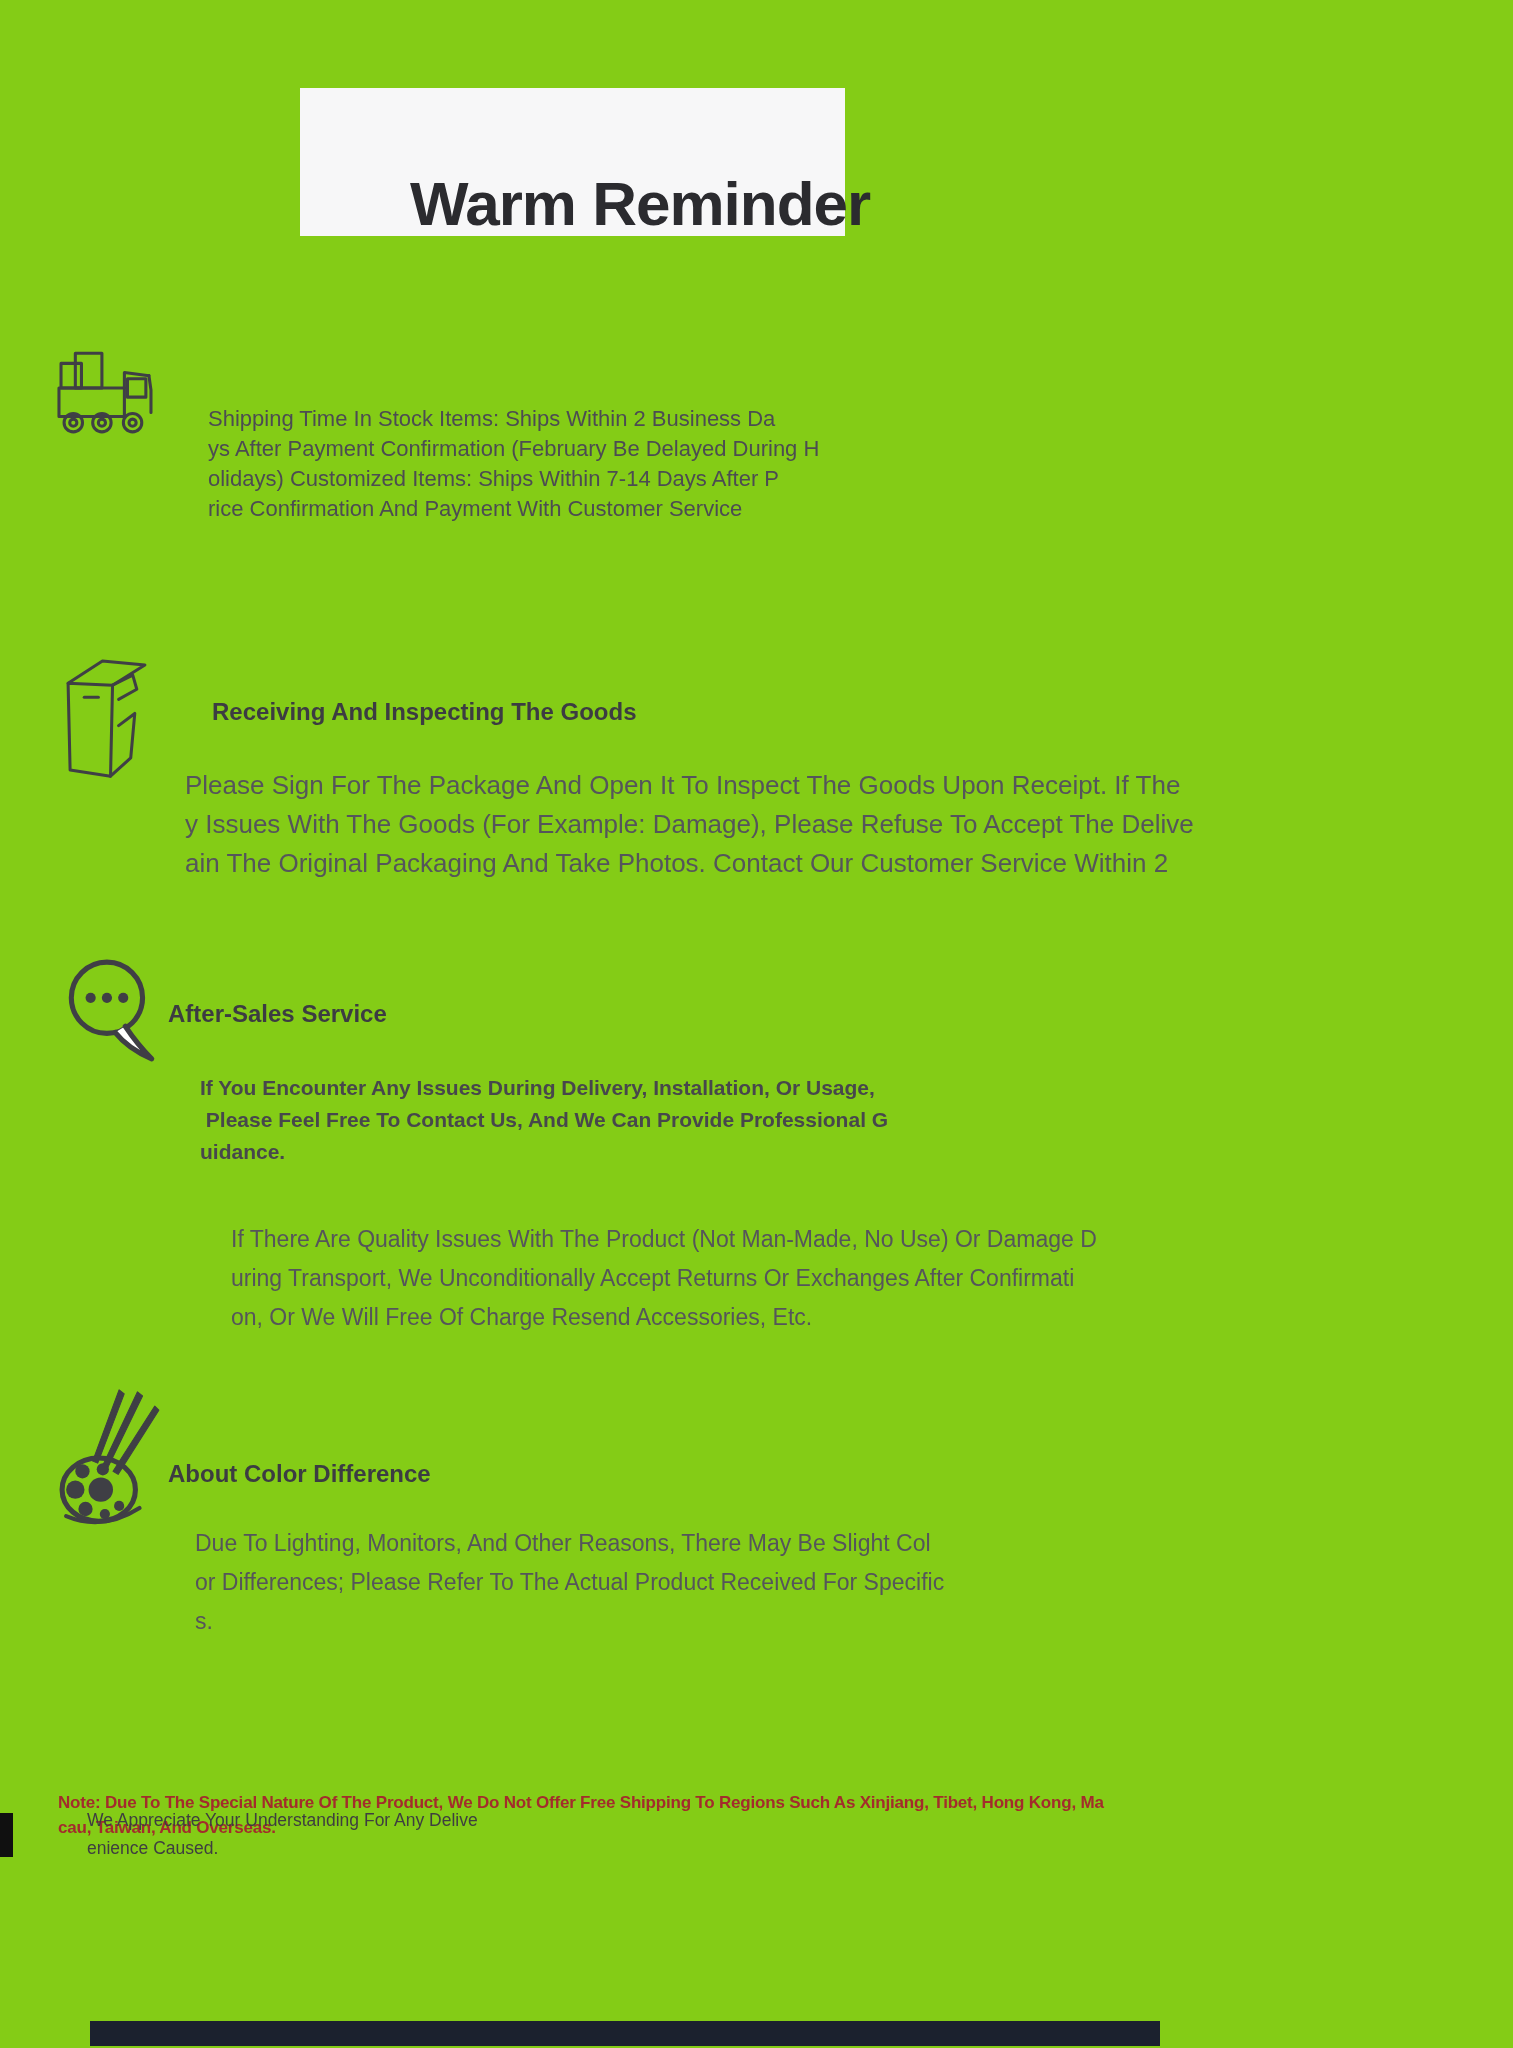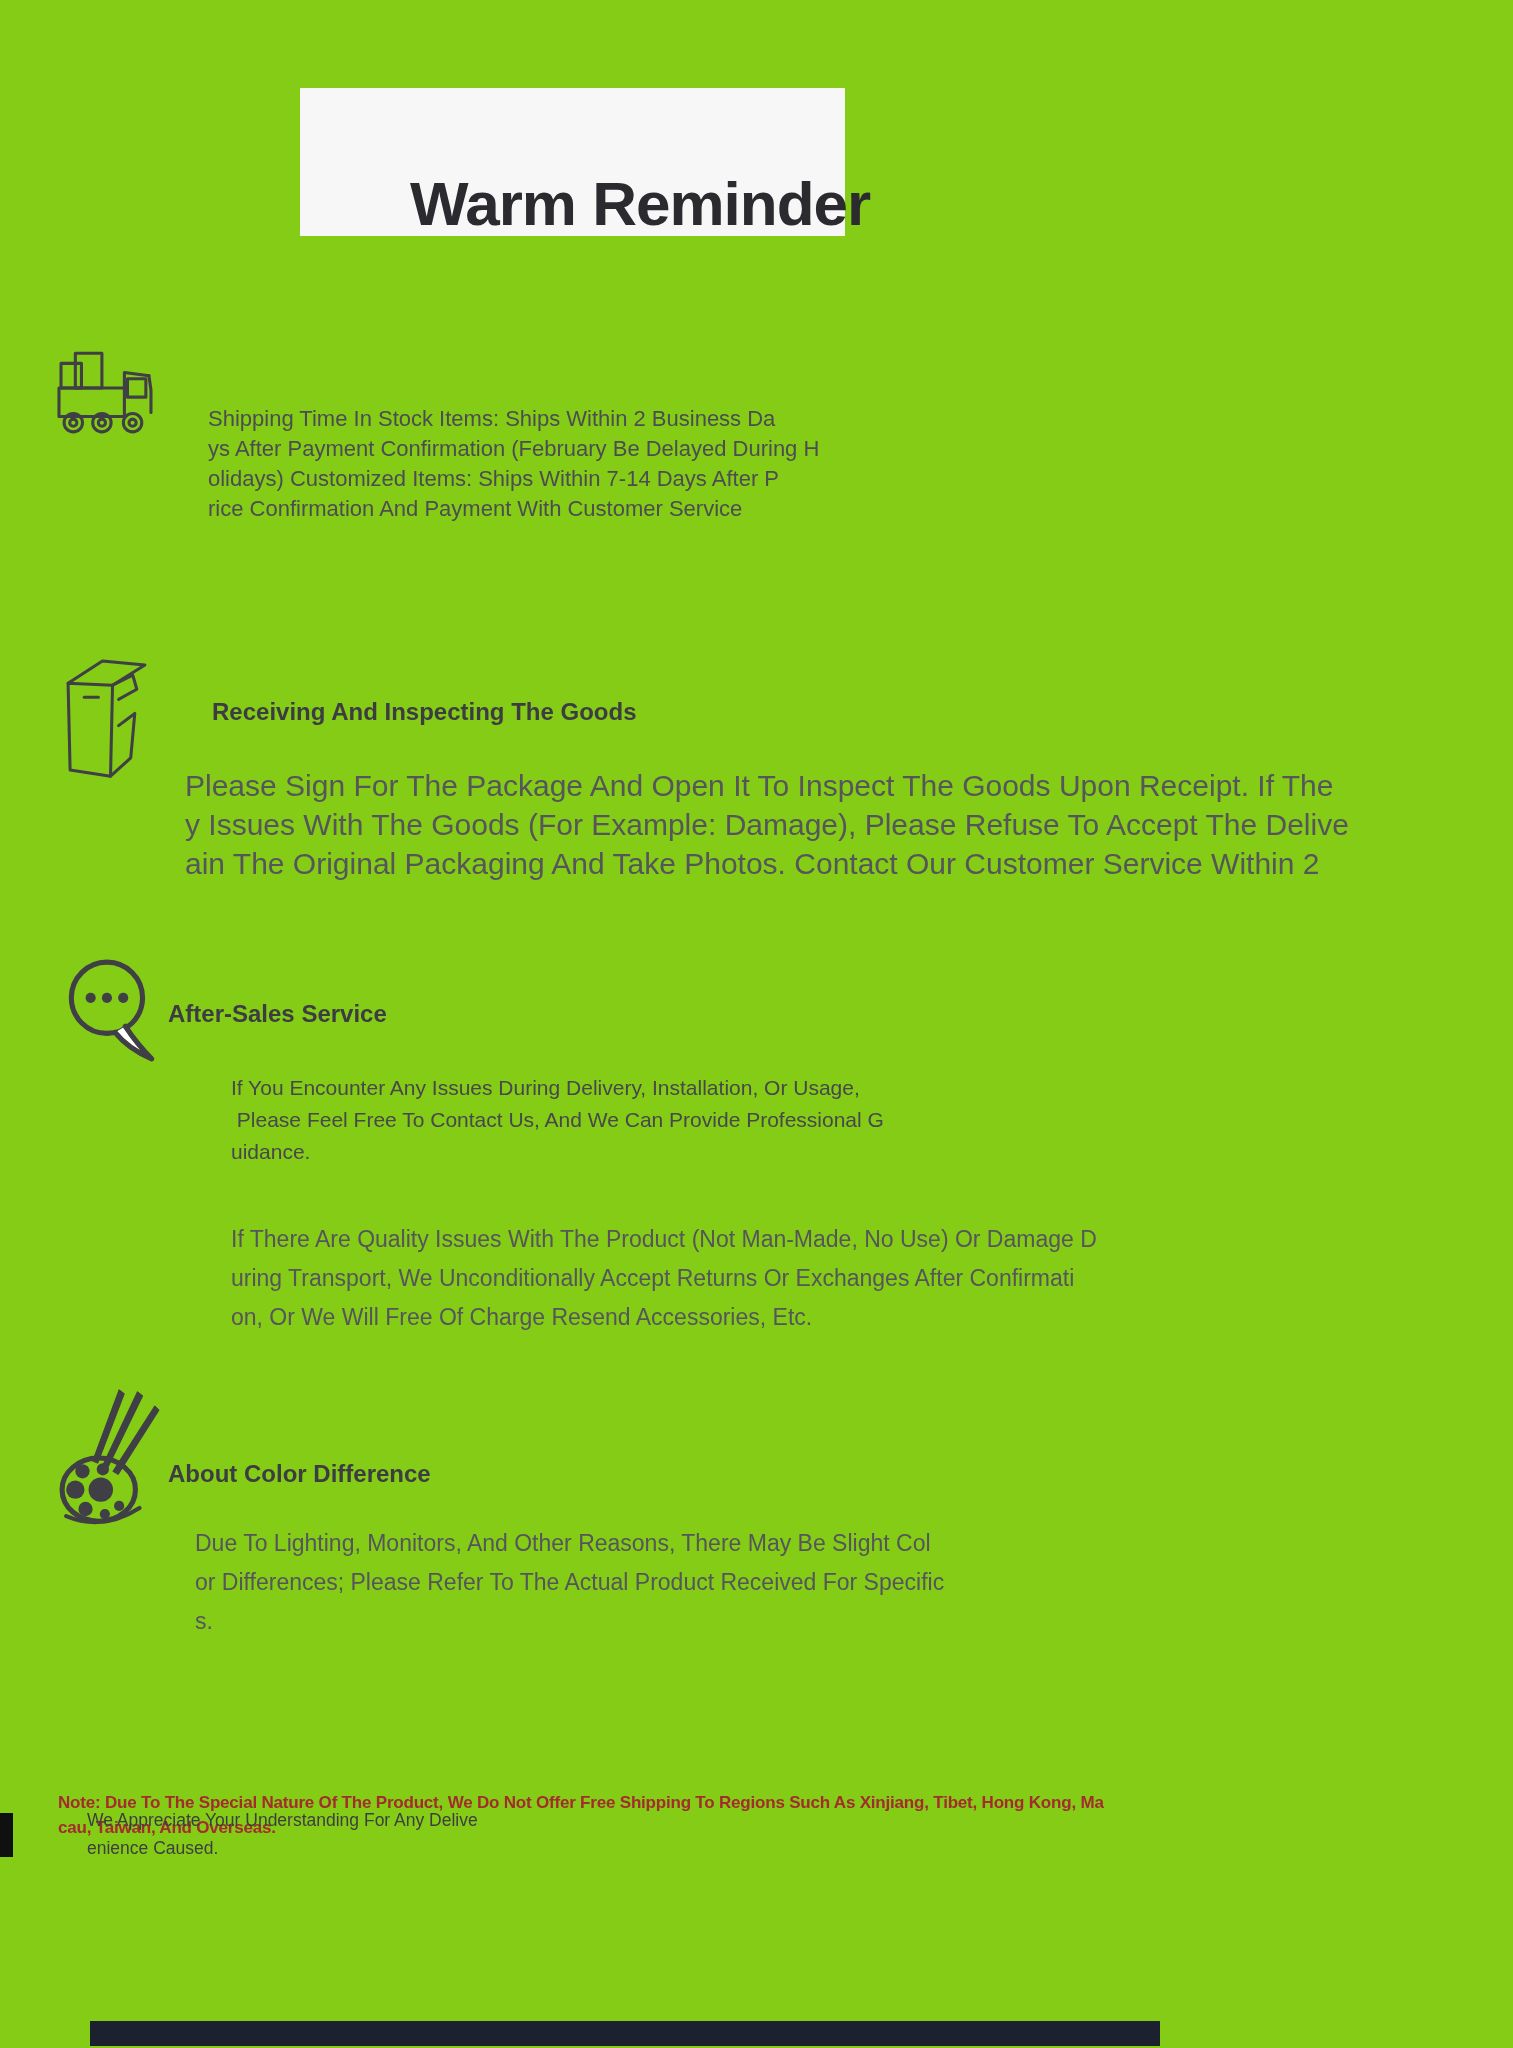--- a/index.html
+++ b/index.html
@@ -27,22 +27,22 @@
   .icon-box     { left:60px;  top:652px;  width:96px;  height:128px; }
   .icon-bubble  { left:64px;  top:953px;  width:94px;  height:114px; }
   .icon-palette { left:58px;  top:1383px; width:108px; height:144px; }
 
   .h2 { font-size:24px; font-weight:bold; color:#3c3c42; }
   .heading-receiving  { left:168px; top:698px;margin-left:44px; }
   .heading-aftersales { left:168px; top:1000px;text-align:center; }
   .heading-color      { left:168px; top:1460px; }
 
   .shipping-body   { left:208px; top:404px;  font-size:22px; line-height:30px; color:#4c4c52; }
-  .receiving-body  { left:185px; top:766px;  font-size:30px; line-height:39px; color:#55555b; }
-  .aftersales-bold { left:200px; top:1072px; font-size:21px; line-height:32px; font-weight:normal; color:#47474c;margin-left:31px; }
+  .receiving-body  { left:185px; top:766px;  font-size:26px; line-height:39px; color:#55555b; }
+  .aftersales-bold { left:200px; top:1072px; font-size:21px; line-height:32px; font-weight:bold; color:#47474c; }
   .aftersales-body { left:193px; top:1220px; font-size:23px; line-height:39px; color:#55555b;margin-left:38px; }
   .color-body      { left:195px; top:1524px; font-size:23px; line-height:39px; color:#55555b; }
 
   .note-text {
     left:58px; top:1746px;
     font-size:17px; font-weight:bold; line-height:25px; letter-spacing:-0.2px;
     color:#a32c2c;
     margin-top:44px;
   }
   .closing-text { left:87px; top:1806px; font-size:17.5px; line-height:28px; color:#3e3e40; }

